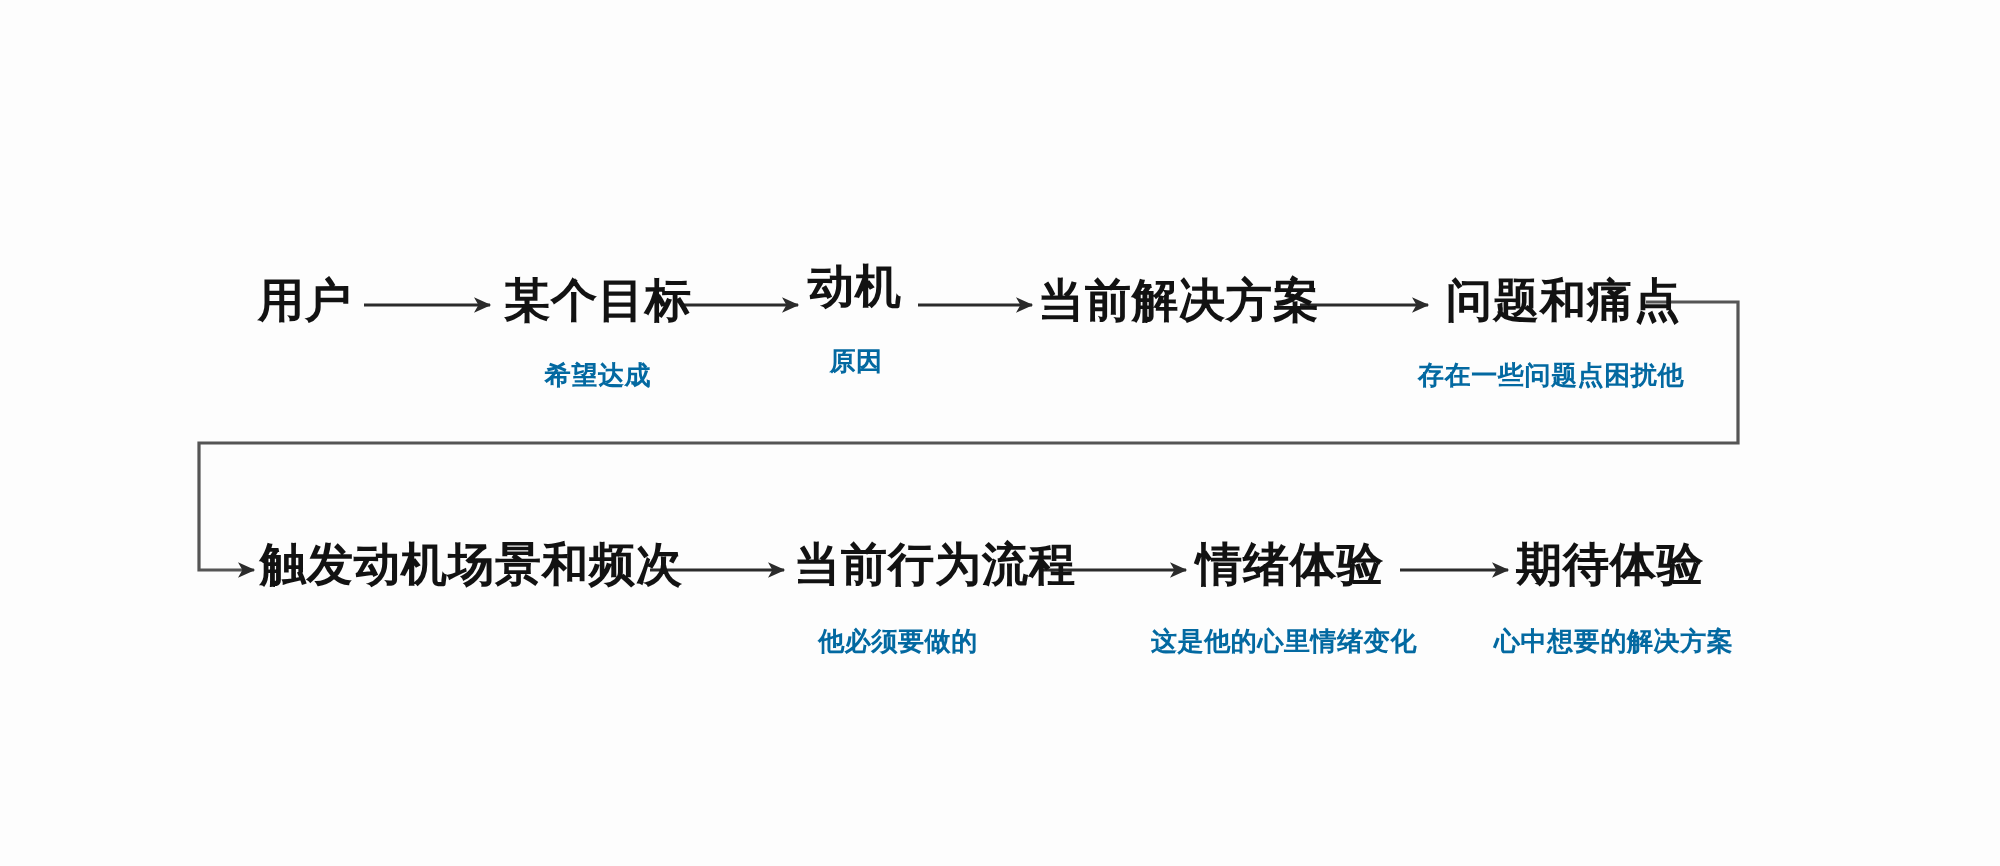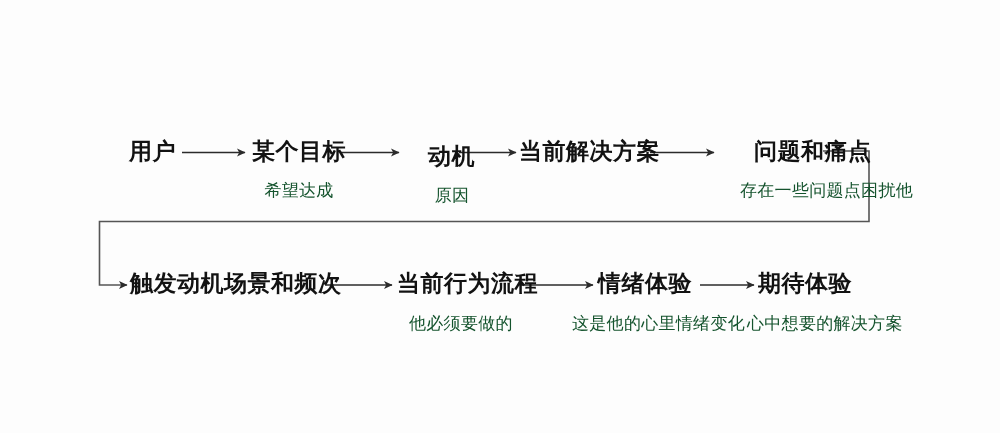--- a/index.html
+++ b/index.html
@@ -36,23 +36,23 @@
   .node-title {
     font-size: 23px;
     font-weight: bold;
     color: #121212;
     letter-spacing: 0.5px;
     line-height: 1;
     white-space: nowrap;
   }
   .node-sub {
     position: absolute;
-    font-size: 17px;
-    font-weight: normal;
-    color: #14532d;
+    font-size: 13px;
+    font-weight: bold;
+    color: #0369a1;
     letter-spacing: 0.3px;
     line-height: 1;
     white-space: nowrap;
     text-align: center;
   }
 </style>
 </head>
 <body>
 
 <div id="canvas">
@@ -79,30 +79,30 @@
   <div class="node" style="left:129px; top:140px;">
     <div class="node-title">用户</div>
     <div class="node-sub" style="left:0px; top:42px; width:46px;"></div>
   </div>
 
   <div class="node" style="left:252px; top:140px;">
     <div class="node-title">某个目标</div>
     <div class="node-sub" style="left:-2px; top:42px; width:98px;">希望达成</div>
   </div>
 
-  <div class="node" style="left:404px; top:145px;margin-left:24px;">
+  <div class="node" style="left:404px; top:133px;">
     <div class="node-title">动机</div>
     <div class="node-sub" style="left:-2px; top:42px; width:52px;">原因</div>
   </div>
 
   <div class="node" style="left:519px; top:140px;">
     <div class="node-title">当前解决方案</div>
   </div>
 
-  <div class="node" style="left:754px; top:140px;">
+  <div class="node" style="left:723px; top:140px;">
     <div class="node-title">问题和痛点</div>
     <div class="node-sub" style="left:-14px; top:42px; width:132px;text-align:center;">存在一些问题点困扰他</div>
   </div>
 
   <div class="node" style="left:130px; top:272px;">
     <div class="node-title">触发动机场景和频次</div>
   </div>
 
   <div class="node" style="left:598px; top:272px;">
     <div class="node-title">情绪体验</div>

